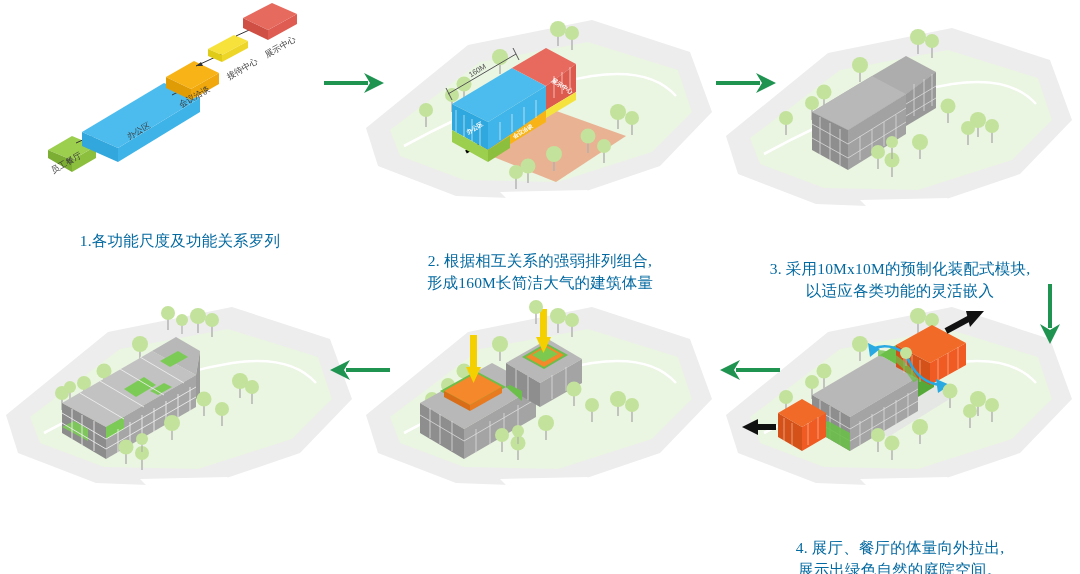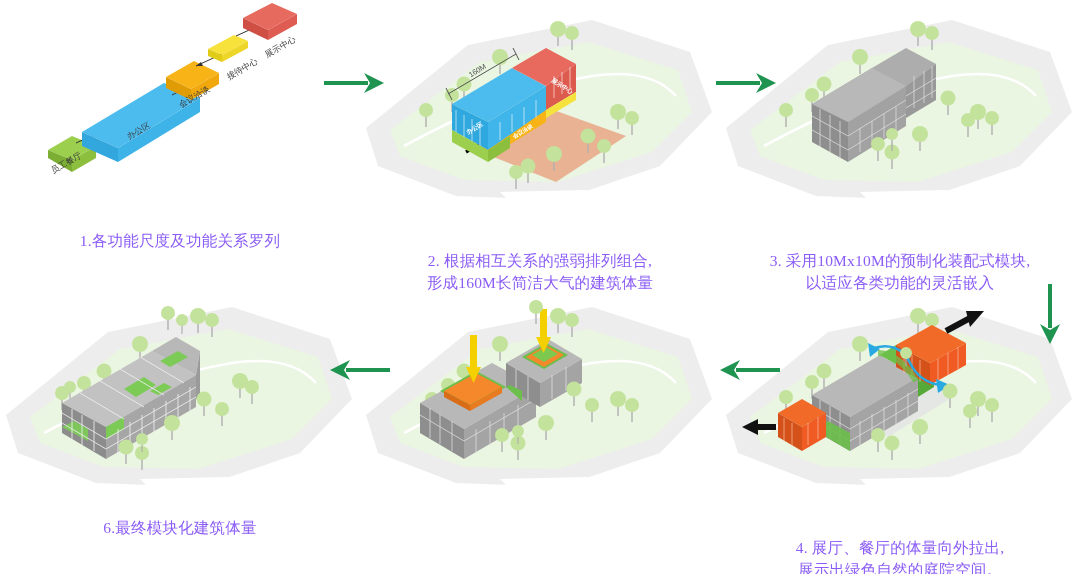--- a/index.html
+++ b/index.html
@@ -11,21 +11,21 @@
     position:relative;
   }
   #board{position:relative;width:1080px;height:574px;}
 
   
   .panel{position:absolute;width:360px;height:287px;}
   .stage{position:absolute;left:0;top:0;width:360px;height:225px;}
   .caption{
     position:absolute;left:0;width:360px;
     text-align:center;
-    color:#8b5cf6;
+    color:#0369a1;
     font-size:15.5px;
     line-height:1.42;
     letter-spacing:.2px;
     white-space:pre-line;
   }
   .cap-tall{top:222px;margin-top:28px;}
   .cap-short{top:230px;}
   .cap-wide{width:380px;left:-10px;}
 
   
@@ -240,21 +240,21 @@
       </svg>
       <div class="dimlabel" style="left:108px;top:66px;transform:rotate(-31deg);font-size:7.5px;">160M</div>
       <div class="lbl-blk" style="left:106px;top:124px;font-size:6px;transform:rotate(-31deg);">办公区</div>
       <div class="lbl-blk" style="left:190px;top:82px;font-size:6px;transform:rotate(31deg);">展示中心</div>
       <div class="lbl-blk" style="left:152px;top:128px;font-size:5.5px;transform:rotate(-31deg);">会议洽谈</div>
     </div>
     <div class="caption cap-tall">2. 根据相互关系的强弱排列组合,
 形成160M长简洁大气的建筑体量</div>
   </div>
 
-  <div class="panel" style="left:720px;top:0;">
+  <div class="panel" style="left:720px;top:8px;">
     <div class="stage">
       <svg width="360" height="225" viewBox="0 0 360 225">
         <g>
           <polygon points="6,128 108,45 232,20 330,52 352,112 300,166 200,200 96,196 18,166" fill="#ededed"></polygon>
           <polygon points="140,192 162,214 210,214 228,190" fill="#ffffff"></polygon>
           <polygon points="30,130 120,62 228,42 318,70 332,112 292,152 198,182 104,180 40,156" fill="#eaf5e2"></polygon>
           <path d="M44,146 C110,110 170,86 232,76 C272,70 300,78 316,96" fill="none" stroke="#ffffff" stroke-width="2.6"></path>
         </g>
         <g>
           <g>
@@ -746,21 +746,20 @@
               <line x1="168" y1="32" x2="168" y2="43" stroke="#b0b0b0" stroke-width="1.4"></line>
               <circle cx="168" cy="26" r="7" fill="#c3e29b"></circle>
             </g>
           <g>
               <line x1="182" y1="38" x2="182" y2="47" stroke="#b0b0b0" stroke-width="1.2"></line>
               <circle cx="182" cy="33" r="6" fill="#c3e29b"></circle>
             </g>
         </g>
       </svg>
     </div>
-    <div class="caption cap-short">6.最终模块化建筑体量</div>
   </div>
 
   <div class="conn" style="left:322px;top:68px;">
     <svg width="70" height="30" viewBox="0 0 70 30">
       <line x1="2" y1="15" x2="46" y2="15" stroke="#1f9350" stroke-width="4"></line>
       <polygon points="62,15 42,5 48,15 42,25" fill="#1f9350"></polygon>
     </svg>
   </div>
 
   <div class="conn" style="left:714px;top:68px;">

